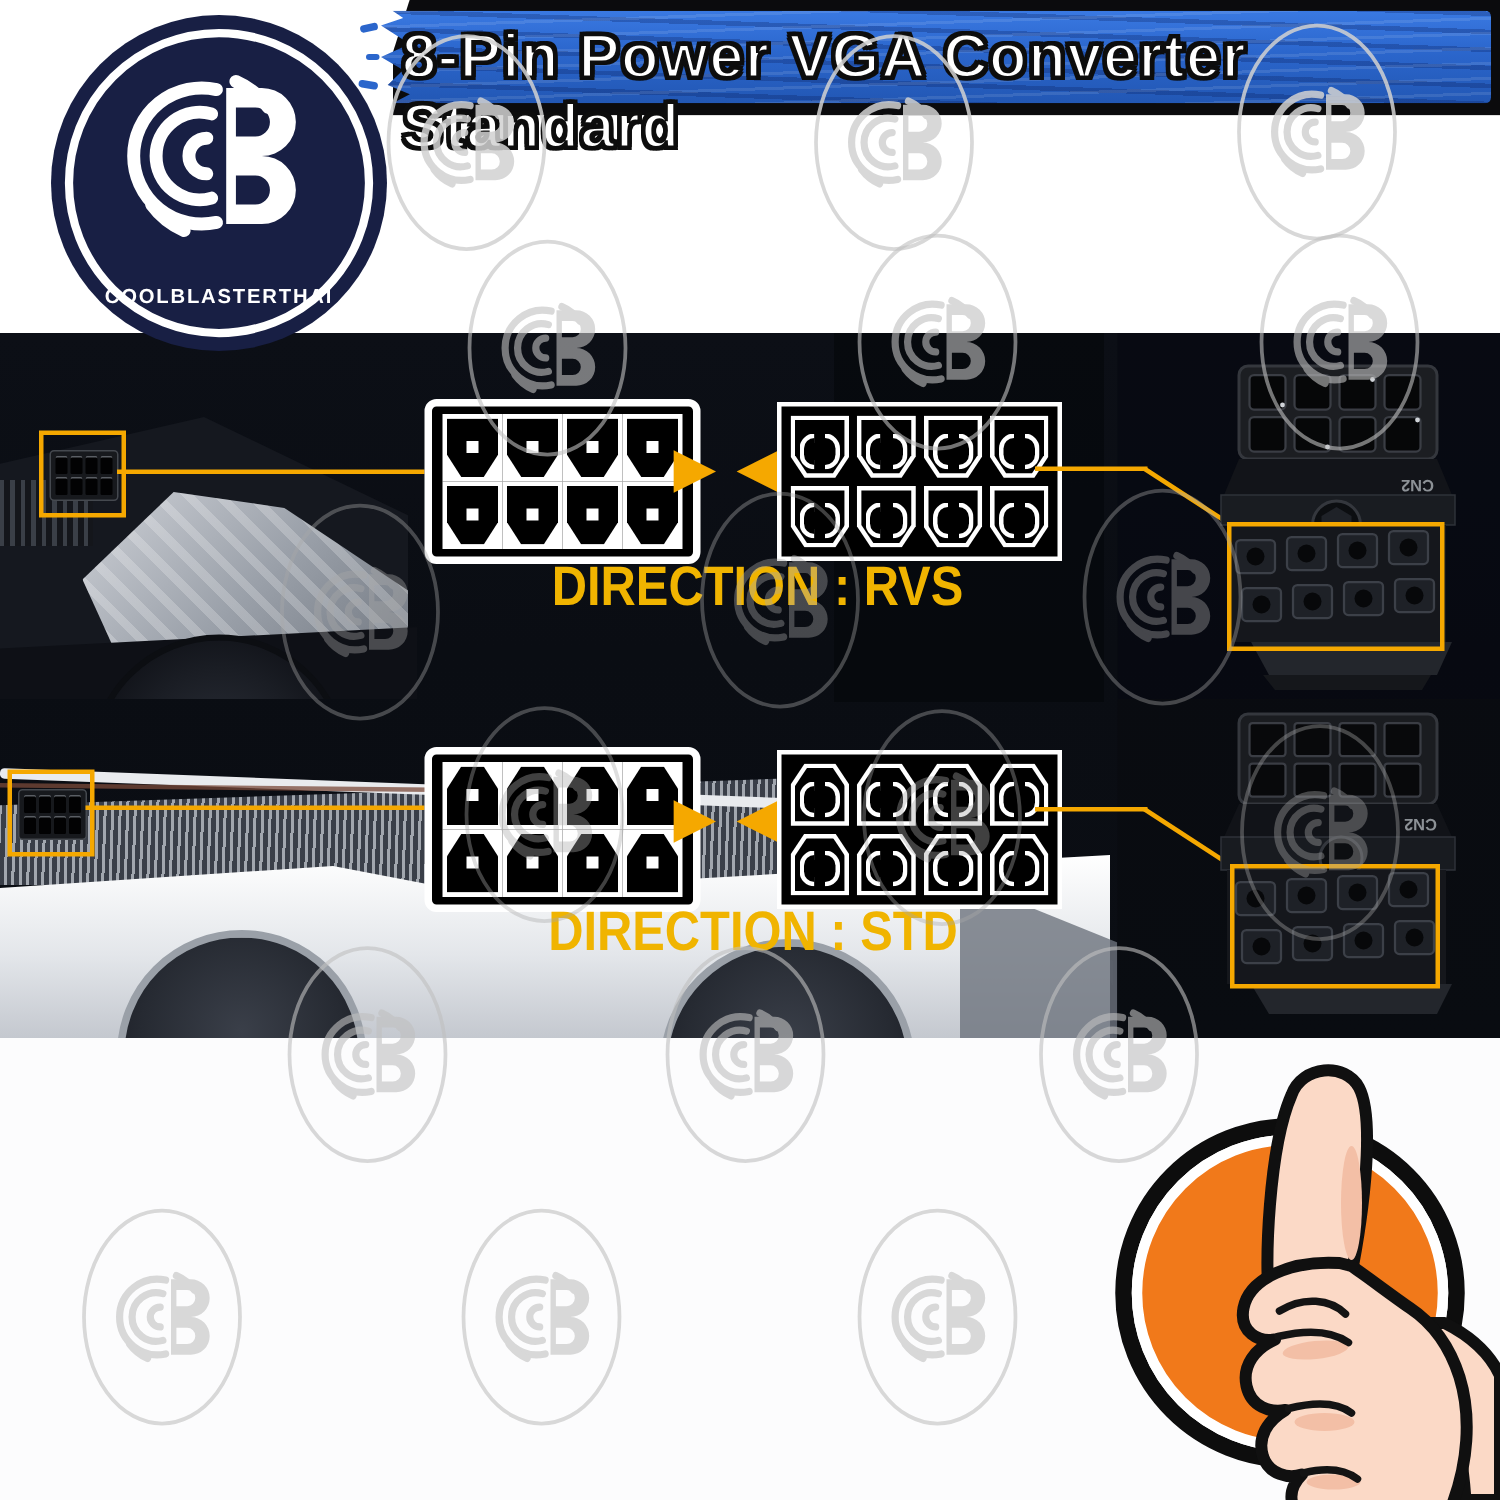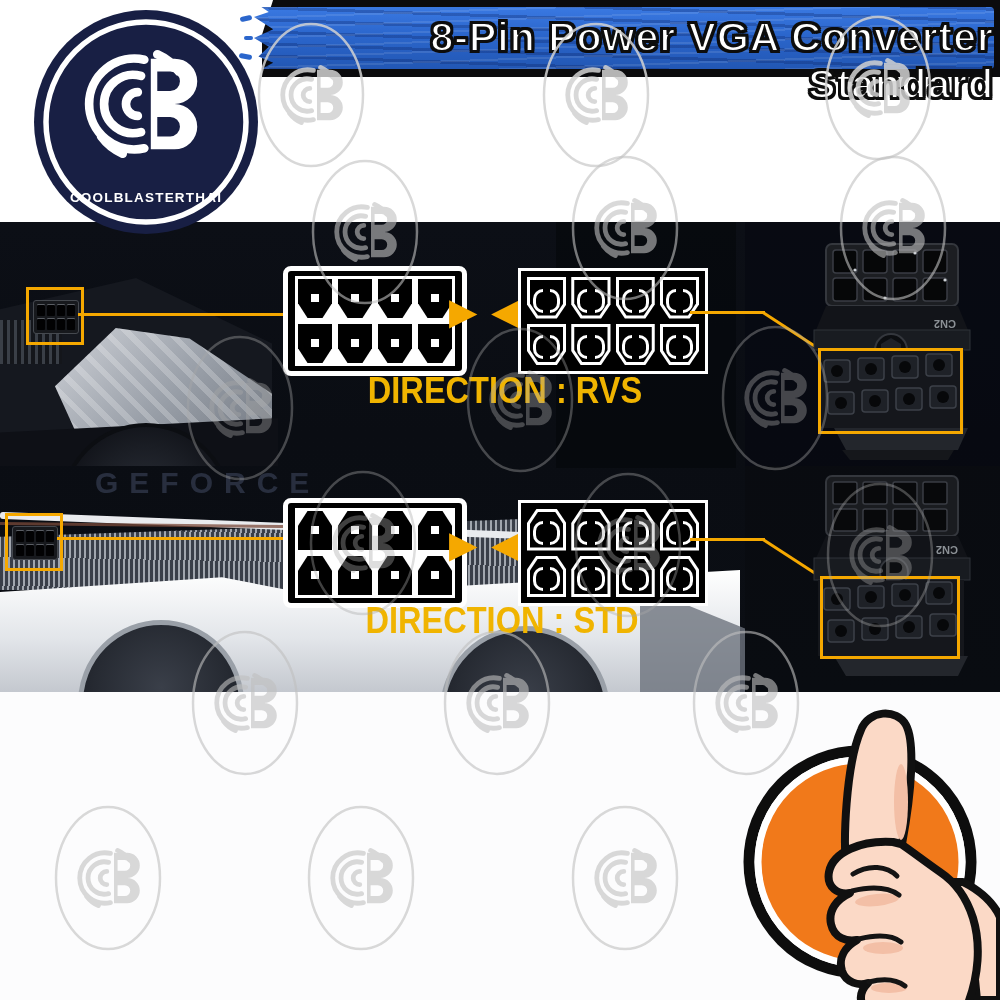--- a/index.html
+++ b/index.html
@@ -11,21 +11,21 @@
   .banner-base{left:262px;top:0;width:738px;height:77px;background:#0b0b0d;
                clip-path:polygon(1.5% 0,100% 0,100% 100%,0 100%,0 45%);}
   .banner-brush{left:254px;top:7px;width:740px;height:62px;
     background:
       repeating-linear-gradient(178deg, rgba(255,255,255,.10) 0 2px, rgba(255,255,255,0) 2px 10px),
       repeating-linear-gradient(2deg, rgba(8,28,90,.28) 0 3px, rgba(0,0,0,0) 3px 12px),
       linear-gradient(180deg,#3a79e2 0%,#2b66cc 45%,#2257b4 100%);
     border-radius:4px;
     clip-path:polygon(0 16%,2% 8%,1% 0,100% 0,100% 100%,1% 100%,2.6% 90%,.6% 80%,2% 64%,0 50%,2.6% 36%);}
   .spatter{background:#2b66cc;border-radius:3px;}
-  .banner-title{left:268px;top:14px;width:726px;text-align:right;
+  .banner-title{left:268px;top:14px;width:726px;text-align:left;
     font-size:41px;font-weight:bold;color:#ffffff;letter-spacing:1px;
     -webkit-text-stroke:2px #0d0d0d;
     text-shadow:-2px -2px 0 #0d0d0d,2px -2px 0 #0d0d0d,-2px 2px 0 #0d0d0d,2px 2px 0 #0d0d0d,
                  0 -2px 0 #0d0d0d,0 2px 0 #0d0d0d,-2px 0 0 #0d0d0d,2px 0 0 #0d0d0d;}
 
   
   .photo{left:0;top:222px;width:1000px;height:470px;
     background:linear-gradient(180deg,#0c0f16 0%,#0a0d13 45%,#0b0e14 100%);}
   .ph-dark-col{left:556px;top:222px;width:180px;height:246px;background:#05070a;opacity:.65;}
   .ph-dark-r1{left:745px;top:222px;width:255px;height:244px;background:#060810;opacity:.55;}
@@ -156,21 +156,20 @@
 
   <div class="abs gpu1">
     <div class="abs body"></div>
     <div class="abs fins"></div>
     <div class="abs silver"></div>
     <div class="abs shadowband"></div>
     <div class="abs fan"></div>
   </div>
 
   <div class="abs gpu2">
-    <div class="abs ghost">GEFORCE</div>
     <div class="abs finfield"></div>
     <div class="abs topedge"></div>
     <div class="abs copper"></div>
     <div class="abs shroud"></div>
     <div class="abs tailwedge"></div>
     <div class="abs fan" style="left:78px;top:154px;width:156px;height:156px;"></div>
     <div class="abs fan" style="left:440px;top:160px;width:160px;height:160px;"></div>
   </div>
 
   <div class="abs ybox" style="left:26px;top:287px;width:52px;height:52px;"></div>

